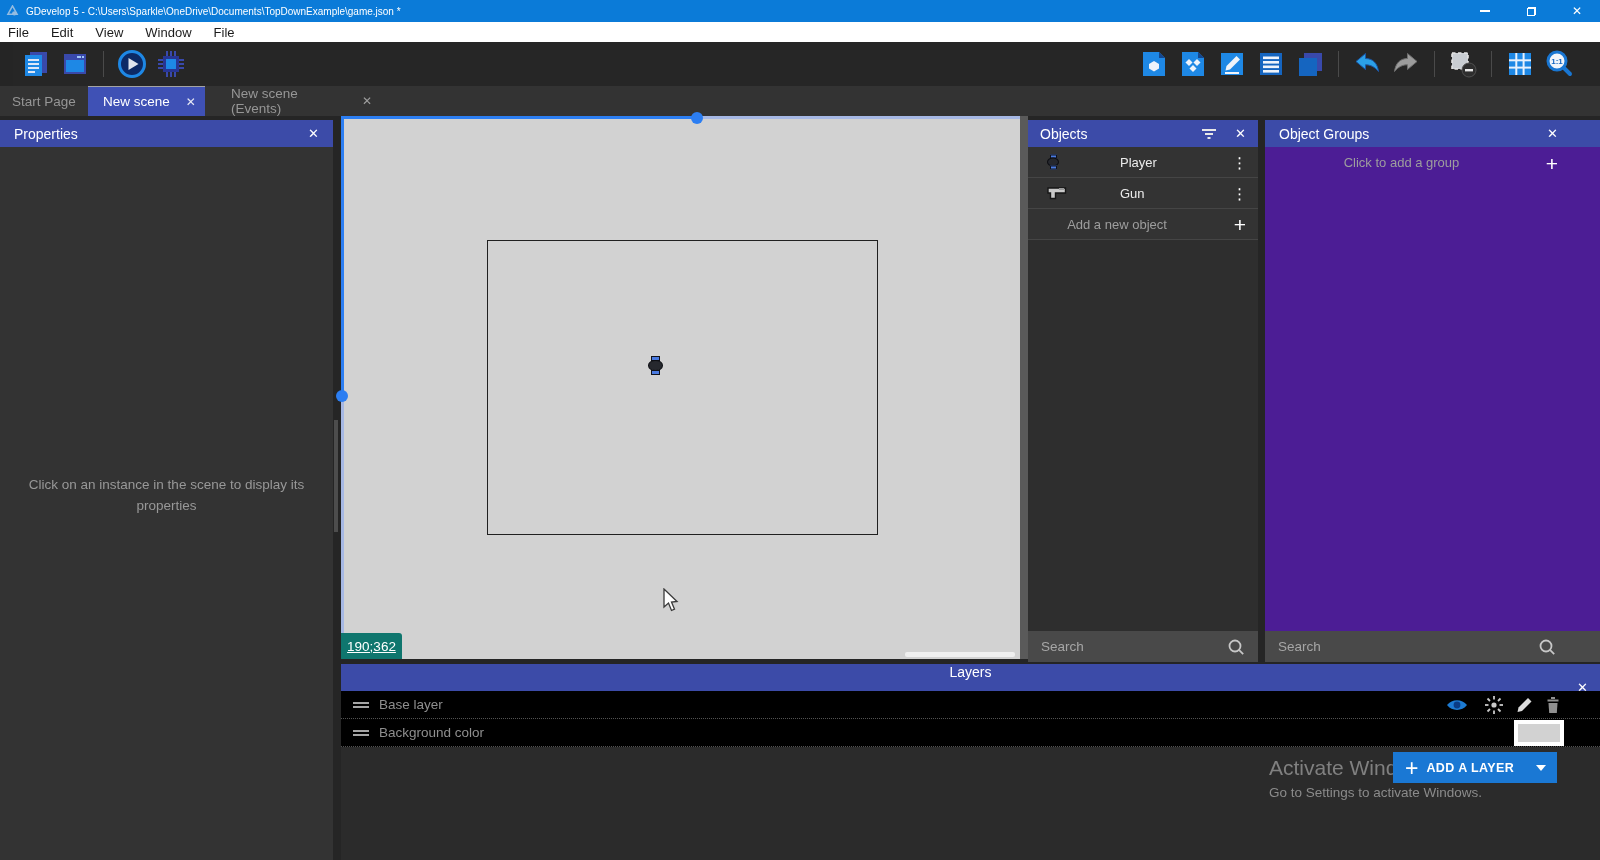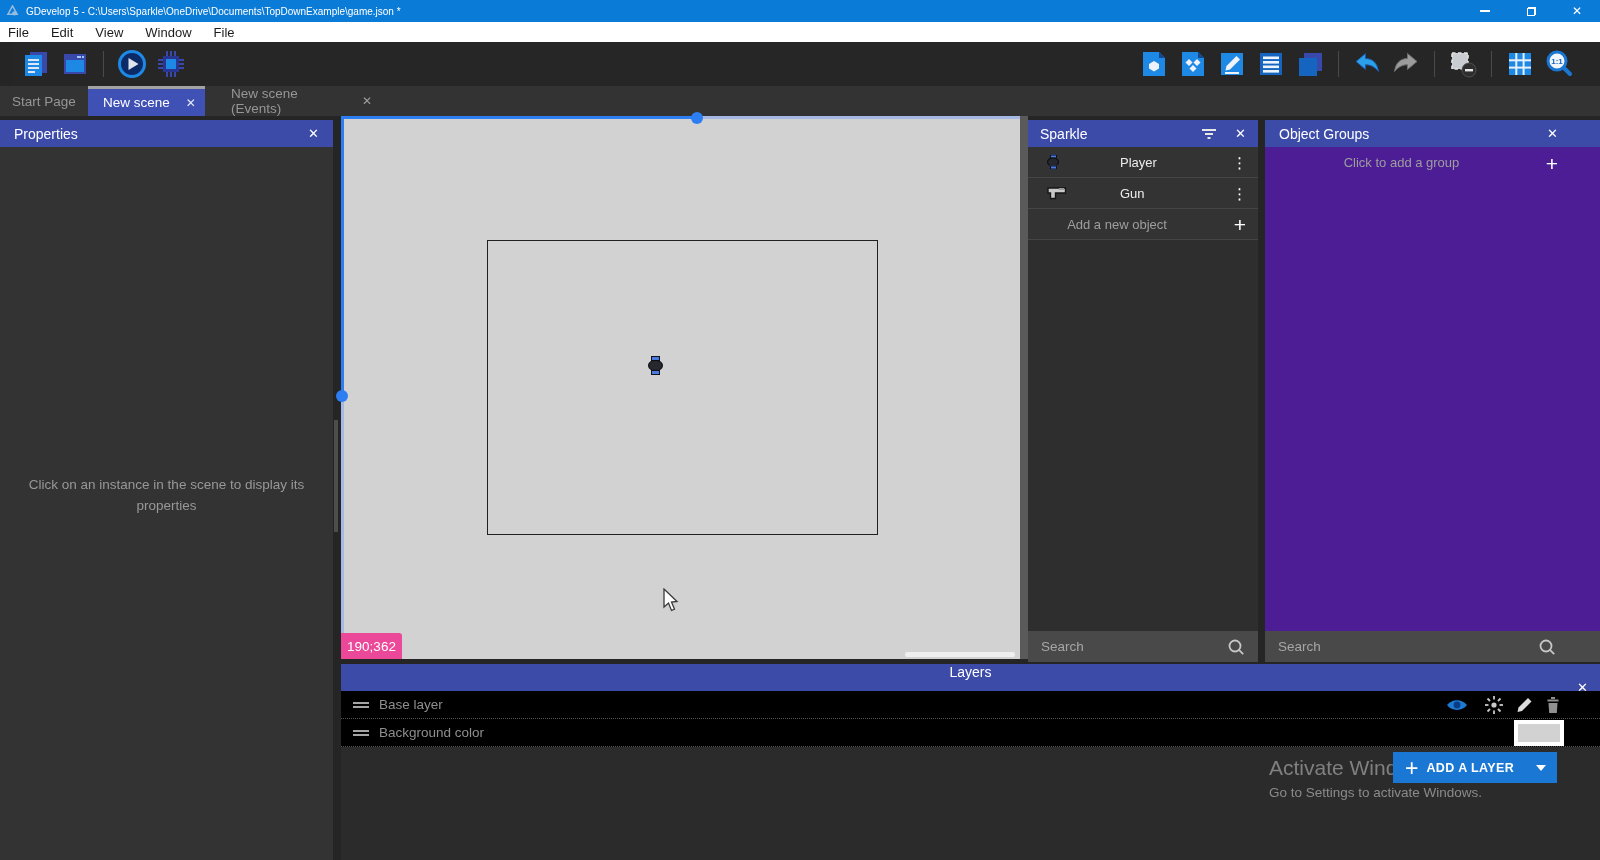--- a/index.html
+++ b/index.html
@@ -30,21 +30,21 @@
   .toolbar { position:absolute; left:13px; top:42px; width:1600px; height:44px; background:#262626; }
   .tb-left { position:absolute; left:8px; top:0; height:44px; display:flex; align-items:center; gap:9px; }
   .tb-right { position:absolute; right:39px; top:0; height:44px; display:flex; align-items:center; gap:9px; }
   .tb-divider { width:1px; height:26px; background:#4a4a4a; margin:0 4px; }
   .tb-icon { display:block; }
 
   
   .tabbar { position:absolute; left:0; top:86px; width:1600px; height:30px; background:#333333; display:flex; }
   .tab { height:30px; display:flex; align-items:center; color:#969696; font-size:13.5px; position:relative; }
   .tab-startpage { width:88px; justify-content:center; }
-  .tab-active { width:117px; background:#3f51b5; color:#fff; border-top:3px solid #a3a3a3; padding-left:15px; }
+  .tab-active { width:117px; background:#3f51b5; color:#fff; border-top:1px solid #a3a3a3; padding-left:15px; }
   .tab-active .tab-close { color:#e8eaf6; margin-left:16px; font-size:12px; }
   .tab-events { width:167px; padding-left:26px; }
   .tab-events .tab-close { color:#9e9e9e; margin-left:16px; font-size:12px; }
 
   
   .panel-header { height:27px; background:#3c4ba8; color:#fff; display:flex; align-items:center;
                   font-size:14px; padding:0 14px; position:relative; }
   .panel-close { margin-left:auto; font-size:13px; color:#fff; }
 
   
@@ -59,23 +59,23 @@
   .edge-top-light  { position:absolute; left:356px; top:0; right:0; height:3px; background:#a6b8e4; }
   .edge-left-bright{ position:absolute; left:0; top:0; width:3px; height:280px; background:#2c7ef2; }
   .edge-left-light { position:absolute; left:0; top:280px; width:3px; bottom:0; background:#a6b8e4; }
   .handle-dot { position:absolute; width:12px; height:12px; border-radius:50%; background:#2c7ef2; }
   .dot-top { left:350px; top:-4px; }
   .dot-left { left:-5px; top:274px; }
   .scene-rect { position:absolute; left:146px; top:124px; width:391px; height:295px; border:1px solid #202020; }
   .player-sprite { position:absolute; left:306px; top:240px; width:16px; }
   .ps-cap { width:9px; height:5px; background:#4a7ae0; border:1px solid #10121a; margin:0 auto; }
   .ps-body { width:15px; height:11px; background:#26282e; border:1px solid #0c0d12; border-radius:50%; margin:-1px auto; }
-  .coord-badge { position:absolute; left:0; bottom:0; width:61px; height:26px; background:#ec4899;
+  .coord-badge { position:absolute; left:0; bottom:0; width:61px; height:26px; background:#0f766e;
                  color:#fff; font-size:13.5px; display:flex; align-items:center; justify-content:center;
-                 border-top-right-radius:3px; }
+                 border-top-right-radius:3px;text-decoration:underline; }
   .hscroll-thumb { position:absolute; left:564px; bottom:2px; width:110px; height:5px; background:#efefef; border-radius:2px; }
   .mouse-cursor { position:absolute; left:322px; top:472px; }
   .vscroll { position:absolute; left:1020px; top:116px; width:8px; height:543px; background:#5a5a5a; }
 
   
   .objects { position:absolute; left:1028px; top:120px; width:230px; height:542px; background:#2e2e2e; }
   .objects .panel-header { padding:0 12px; }
   .filter-btn { margin-left:auto; margin-right:18px; display:flex; align-items:center; }
   .objects .panel-close { margin-left:0; }
   .obj-row { height:31px; background:#333333; border-bottom:1px solid #454545; position:relative;
@@ -306,21 +306,21 @@
     <div class="coord-badge">190;362</div>
     <div class="hscroll-thumb"></div>
     <svg class="mouse-cursor" width="18" height="26" viewBox="0 0 18 26">
       <path d="M1 1 L1 19 L5.5 15 L8.5 22.5 L11.5 21.2 L8.5 14 L14 13.5 Z" fill="#ffffff" stroke="#3a3a3a" stroke-width="1.3"></path>
     </svg>
   </div>
   <div class="vscroll"></div>
 
   <div class="objects">
     <div class="panel-header">
-      <span>Sparkle</span>
+      <span>Objects</span>
       <span class="filter-btn">
         <svg width="16" height="12" viewBox="0 0 16 12">
           <rect x="1" y="1" width="14" height="2" fill="#e8e8e8"></rect>
           <rect x="4" y="5" width="8" height="2" fill="#e8e8e8"></rect>
           <rect x="6.5" y="9" width="3" height="2" fill="#e8e8e8"></rect>
         </svg>
       </span>
       <span class="panel-close">✕</span>
     </div>
     <div class="obj-row">

